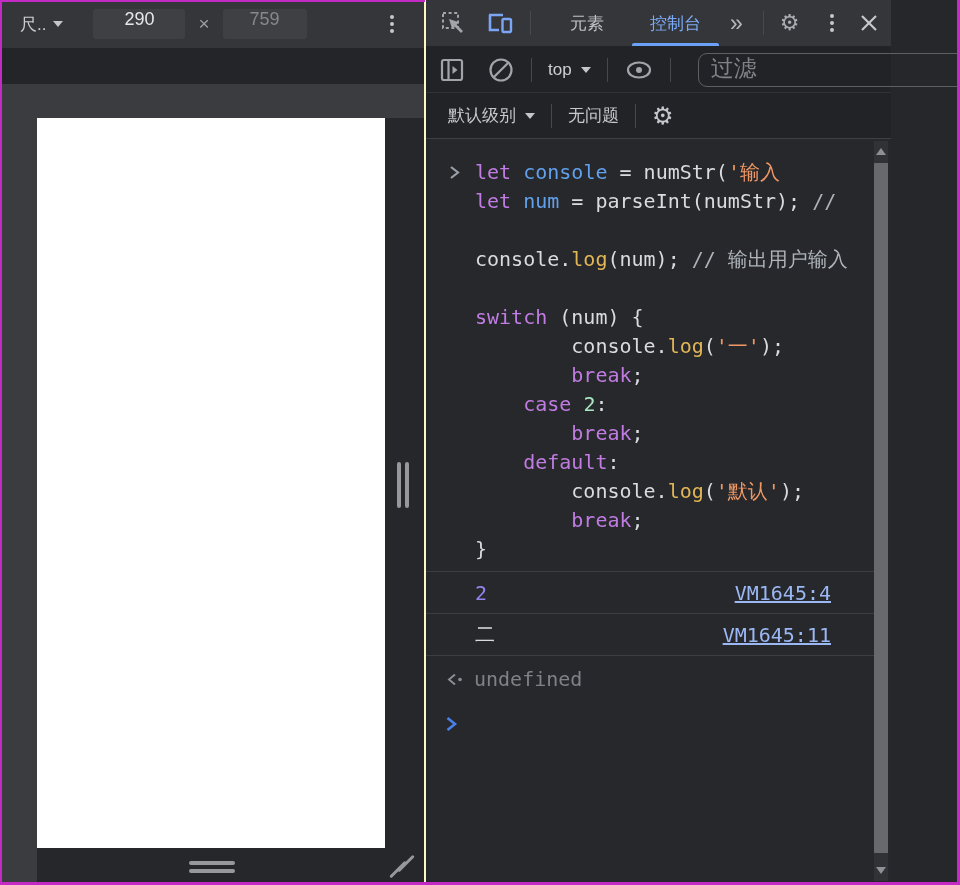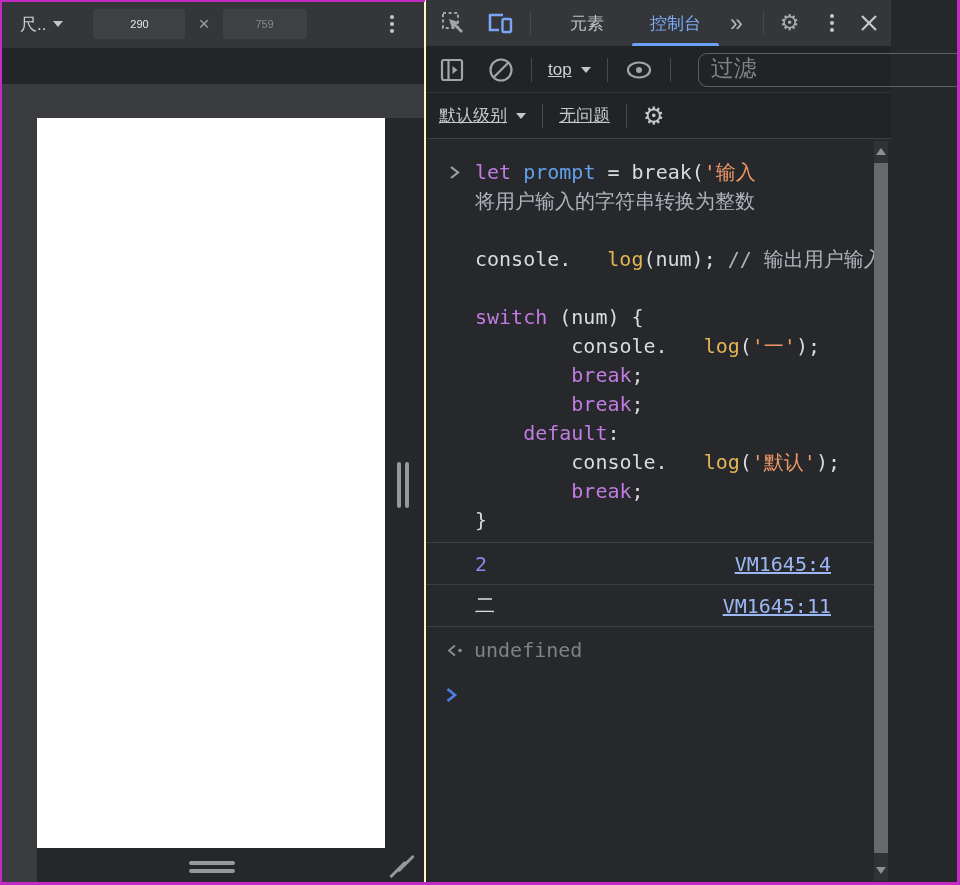--- a/index.html
+++ b/index.html
@@ -10,21 +10,21 @@
   .mag-left{left:0;top:0;width:2px;height:885px;}
   .mag-top{left:0;top:0;width:425px;height:2px;}
   .mag-right{right:0;top:0;width:3px;height:885px;}
   .mag-bottom{left:0;bottom:0;width:960px;height:3px;}
 
   
   .left-pane{position:absolute;left:0;top:0;width:424px;height:885px;}
   .device-toolbar{height:48px;background:#35363a;display:flex;align-items:center;box-sizing:border-box;}
   .dim-label{margin-left:20px;color:#cdd0d3;font-size:17px;display:flex;align-items:center;gap:7px;cursor:default;}
   .caret{width:0;height:0;border-left:5px solid transparent;border-right:5px solid transparent;border-top:6px solid #c3c6ca;}
-  .size-box{height:30px;background:#3f4044;border-radius:3px;display:flex;align-items:center;justify-content:center;font-size:11px;}
+  .size-box{height:30px;background:#3f4044;border-radius:3px;display:flex;align-items:flex-start;justify-content:center;font-size:18px;}
   .size-w{margin-left:30px;width:92px;color:#e6e8ea;}
   .mult{margin:0 13px;color:#9a9da1;font-size:19px;}
   .size-h{width:84px;color:#85888c;}
   .kebab{display:flex;flex-direction:column;gap:3px;padding:4px;}
   .kebab i{width:4px;height:4px;border-radius:50%;background:#c6c9cc;}
   .toolbar-kebab{margin-left:auto;margin-right:26px;}
   .ruler-strip{height:36px;background:#242529;}
   .workspace{position:absolute;left:0;top:84px;right:0;bottom:0;background:#3b3c40;}
   .right-dark{position:absolute;left:385px;top:34px;right:0;bottom:0;background:#26272b;}
   .bottom-dark{position:absolute;left:37px;top:764px;right:0;bottom:0;background:#26272b;}
@@ -46,34 +46,34 @@
   .consolebar{height:46px;background:#222327;border-bottom:1px solid #323338;}
   .levelbar{height:46px;background:#222327;border-bottom:1px solid #3e4044;}
   .sep{width:1px;height:24px;background:#46484c;margin:0 16px;flex:none;}
   .icon-btn{display:flex;align-items:center;justify-content:center;flex:none;cursor:pointer;}
   .tab{height:100%;display:flex;align-items:center;padding:0 23px;font-size:17px;color:#bfc2c6;position:relative;cursor:pointer;flex:none;}
   .tab.active{color:#7babf6;}
   .tab.active::after{content:"";position:absolute;left:5px;right:5px;bottom:0;height:3px;background:#6ba1f6;border-radius:2px 2px 0 0;}
   .more-tabs{font-size:23px;color:#b4b7bb;padding:0 4px;margin-left:2px;cursor:pointer;line-height:1;}
   .gear{font-size:22px;color:#a9adb1;line-height:1;cursor:pointer;font-family:"DejaVu Sans",sans-serif;}
   .gear.big{font-size:24px;color:#c4c7cb;}
-  .ui-text{font-size:17px;color:#cdd0d3;text-decoration:underline;}
+  .ui-text{font-size:17px;color:#cdd0d3;}
   .dd{display:flex;align-items:center;gap:9px;cursor:pointer;}
   .filter-input{flex:1;height:32px;margin-right:10px;background:transparent;border:1px solid #5c6065;border-radius:9px;
                 color:#d5d7da;font-size:23px;padding:0 12px;outline:none;font-family:Liberation Mono, monospace;margin-left:11px;}
   .filter-input::placeholder{color:#7f8388;}
 
   
   .console-out{position:absolute;left:0;top:140px;right:17px;bottom:3px;overflow:hidden;
                font-family:"DejaVu Sans Mono",monospace;font-size:20px;}
   .entry-input{position:relative;padding:18px 10px 7px 49px;border-bottom:1px solid #3c3e42;}
   .echo-marker{position:absolute;left:22px;top:24px;}
   .code-line{white-space:pre;line-height:29px;min-height:29px;color:#d9dbde;}
   .tok-kw{color:#c07ce2;}  .tok-var{color:#61a0ea;} .tok-str{color:#ee9866;}
-  .tok-fn{color:#e2b655;margin-left:36px;}  .tok-num{color:#a8e5c0;} .tok-com{color:#aeb4ba;} .tok-d{color:#d9dbde;}
+  .tok-fn{color:#e2b655;}  .tok-num{color:#a8e5c0;} .tok-com{color:#aeb4ba;} .tok-d{color:#d9dbde;}
   .result-row{display:flex;align-items:center;height:41px;border-bottom:1px solid #3c3e42;padding:0 0 0 49px;}
   .result-text{flex:1;color:#d9dbde;}
   .result-text.num{color:#9184ee;}
   .result-link{color:#9bb8f4;text-decoration:underline;margin-right:43px;cursor:pointer;}
   .return-row{display:flex;align-items:center;height:46px;padding-left:20px;gap:9px;}
   .return-text{color:#7e8287;}
   .prompt-row{display:flex;align-items:center;height:40px;padding-left:19px;margin-top:2px;}
 
   
   .scrollbar{position:absolute;right:3px;top:141px;bottom:4px;width:14px;background:#313236;}
@@ -191,46 +191,47 @@
         <svg width="30" height="20" viewBox="0 0 30 20">
           <ellipse cx="15" cy="10" rx="11" ry="7.5" fill="none" stroke="#a1a5a9" stroke-width="2.2"></ellipse>
           <circle cx="15" cy="10" r="3" fill="#a1a5a9"></circle>
         </svg>
       </div>
       <div class="sep"></div>
       <input class="filter-input" placeholder="过滤" style="">
     </div>
 
     <div class="bar levelbar">
-      <div class="dd" style="margin-left:13px;justify-content:center;">
+      <div class="dd" style="margin-left:22px;justify-content:center;">
         <span class="ui-text" style="color:#c6c9cc;">默认级别</span>
         <span class="caret"></span>
       </div>
       <div class="sep"></div>
       <span class="ui-text" style="color:#c6c9cc;">无问题</span>
       <div class="sep"></div>
       <div class="gear big">⚙</div>
     </div>
 
     <div class="console-out">
       <div class="entry-input">
         <span class="echo-marker">
           <svg width="14" height="17" viewBox="0 0 14 17">
             <polyline points="3,3 10,8.5 3,14" fill="none" stroke="#9aa0a5" stroke-width="2.2"></polyline>
           </svg>
         </span>
         <div>
-            <div class="code-line"><span class="tok-kw">let</span><span class="tok-d"> </span><span class="tok-var">prompt</span><span class="tok-d"> = break(</span><span class="tok-str">'输入</span></div>
-            <div class="code-line"><span class="tok-com">将用户输入的字符串转换为整数</span></div>
+            <div class="code-line"><span class="tok-kw">let</span><span class="tok-d"> </span><span class="tok-var">console</span><span class="tok-d"> = numStr(</span><span class="tok-str">'输入</span></div>
+            <div class="code-line"><span class="tok-kw">let</span><span class="tok-d"> </span><span class="tok-var">num</span><span class="tok-d"> = parseInt(numStr); </span><span class="tok-com">//</span></div>
             <div class="code-line"></div>
             <div class="code-line"><span class="tok-d">console.</span><span class="tok-fn">log</span><span class="tok-d">(num); </span><span class="tok-com">// 输出用户输入</span></div>
             <div class="code-line"></div>
             <div class="code-line"><span class="tok-kw">switch</span><span class="tok-d"> (num) {</span></div>
             <div class="code-line"><span class="tok-d">        console.</span><span class="tok-fn">log</span><span class="tok-d">(</span><span class="tok-str">'一'</span><span class="tok-d">);</span></div>
             <div class="code-line"><span class="tok-d">        </span><span class="tok-kw">break</span><span class="tok-d">;</span></div>
+            <div class="code-line"><span class="tok-d">    </span><span class="tok-kw">case</span><span class="tok-d"> </span><span class="tok-num">2</span><span class="tok-d">:</span></div>
             <div class="code-line"><span class="tok-d">        </span><span class="tok-kw">break</span><span class="tok-d">;</span></div>
             <div class="code-line"><span class="tok-d">    </span><span class="tok-kw">default</span><span class="tok-d">:</span></div>
             <div class="code-line"><span class="tok-d">        console.</span><span class="tok-fn">log</span><span class="tok-d">(</span><span class="tok-str">'默认'</span><span class="tok-d">);</span></div>
             <div class="code-line"><span class="tok-d">        </span><span class="tok-kw">break</span><span class="tok-d">;</span></div>
             <div class="code-line"><span class="tok-d">}</span></div>
           </div>
       </div>
       <div>
           <div class="result-row">
             <span class="result-text num">2</span>

